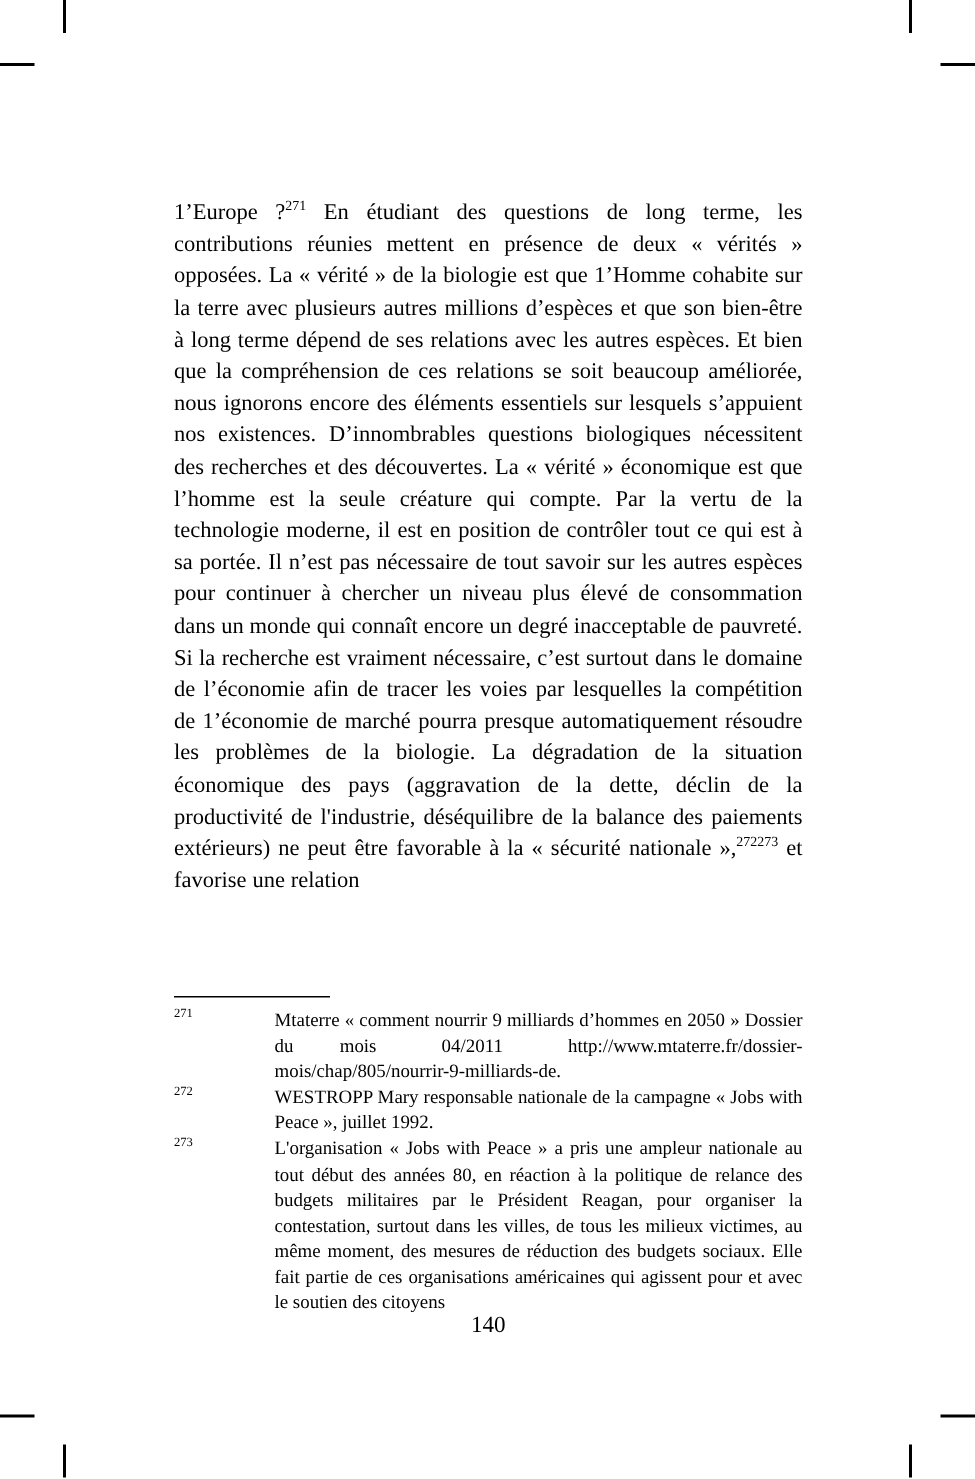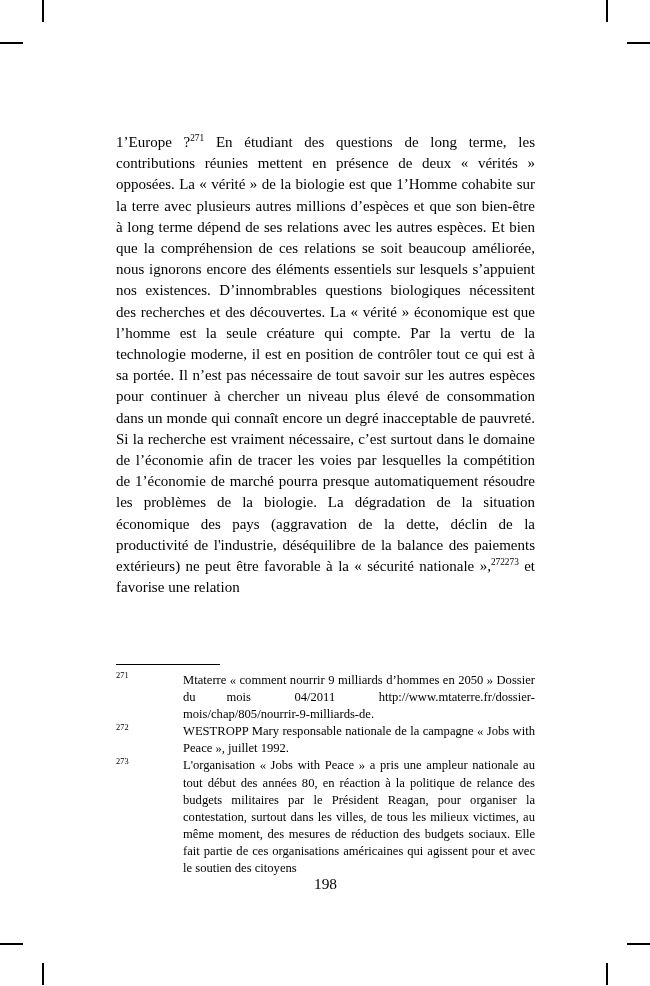--- a/index.html
+++ b/index.html
@@ -139,15 +139,15 @@
       <span class="fn-body">WESTROPP Mary responsable nationale de la campagne «&nbsp;Jobs with Peace&nbsp;», juillet 1992.</span>
     </div>
 
     <div class="footnote">
       <span class="fn-num">273</span>
       <span class="fn-body">L'organisation «&nbsp;Jobs with Peace&nbsp;» a pris une ampleur nationale au tout début des années 80, en réaction à la politique de relance des budgets militaires par le Président Reagan, pour organiser la contestation, surtout dans les villes, de tous les milieux victimes, au même moment, des mesures de réduction des budgets sociaux. Elle fait partie de ces organisations américaines qui agissent pour et avec le soutien des citoyens</span>
     </div>
 
   </div>
 
-  <div class="page-number">198</div>
+  <div class="page-number">140</div>
 
 </div>
 
 </body></html>

